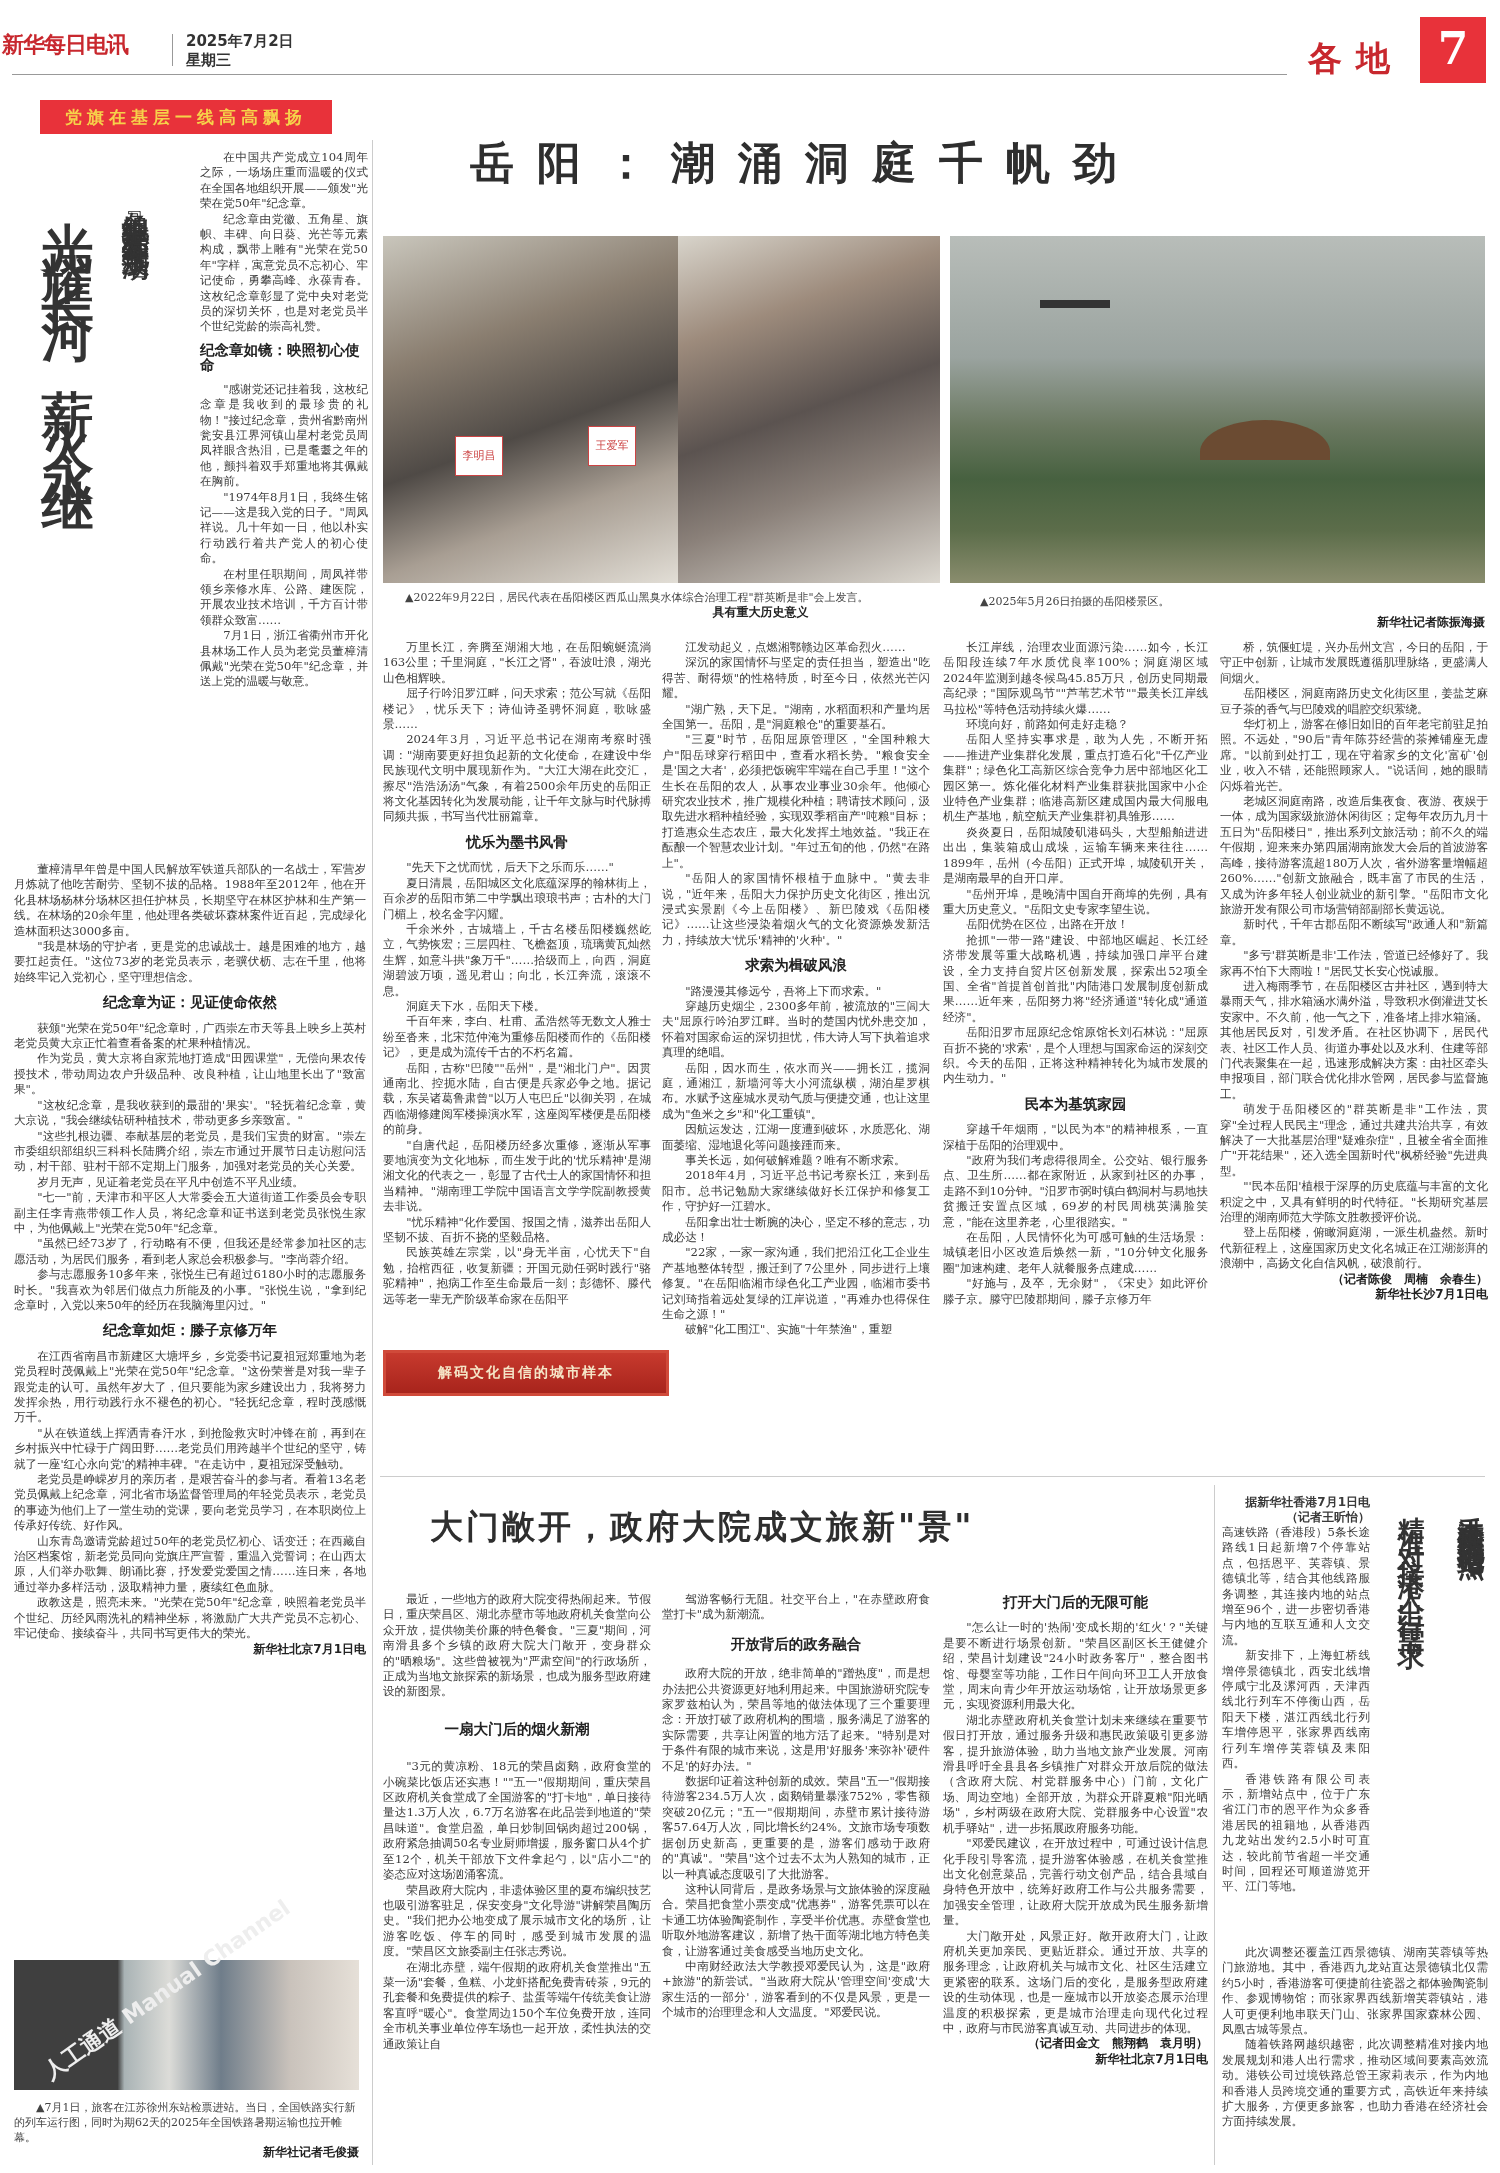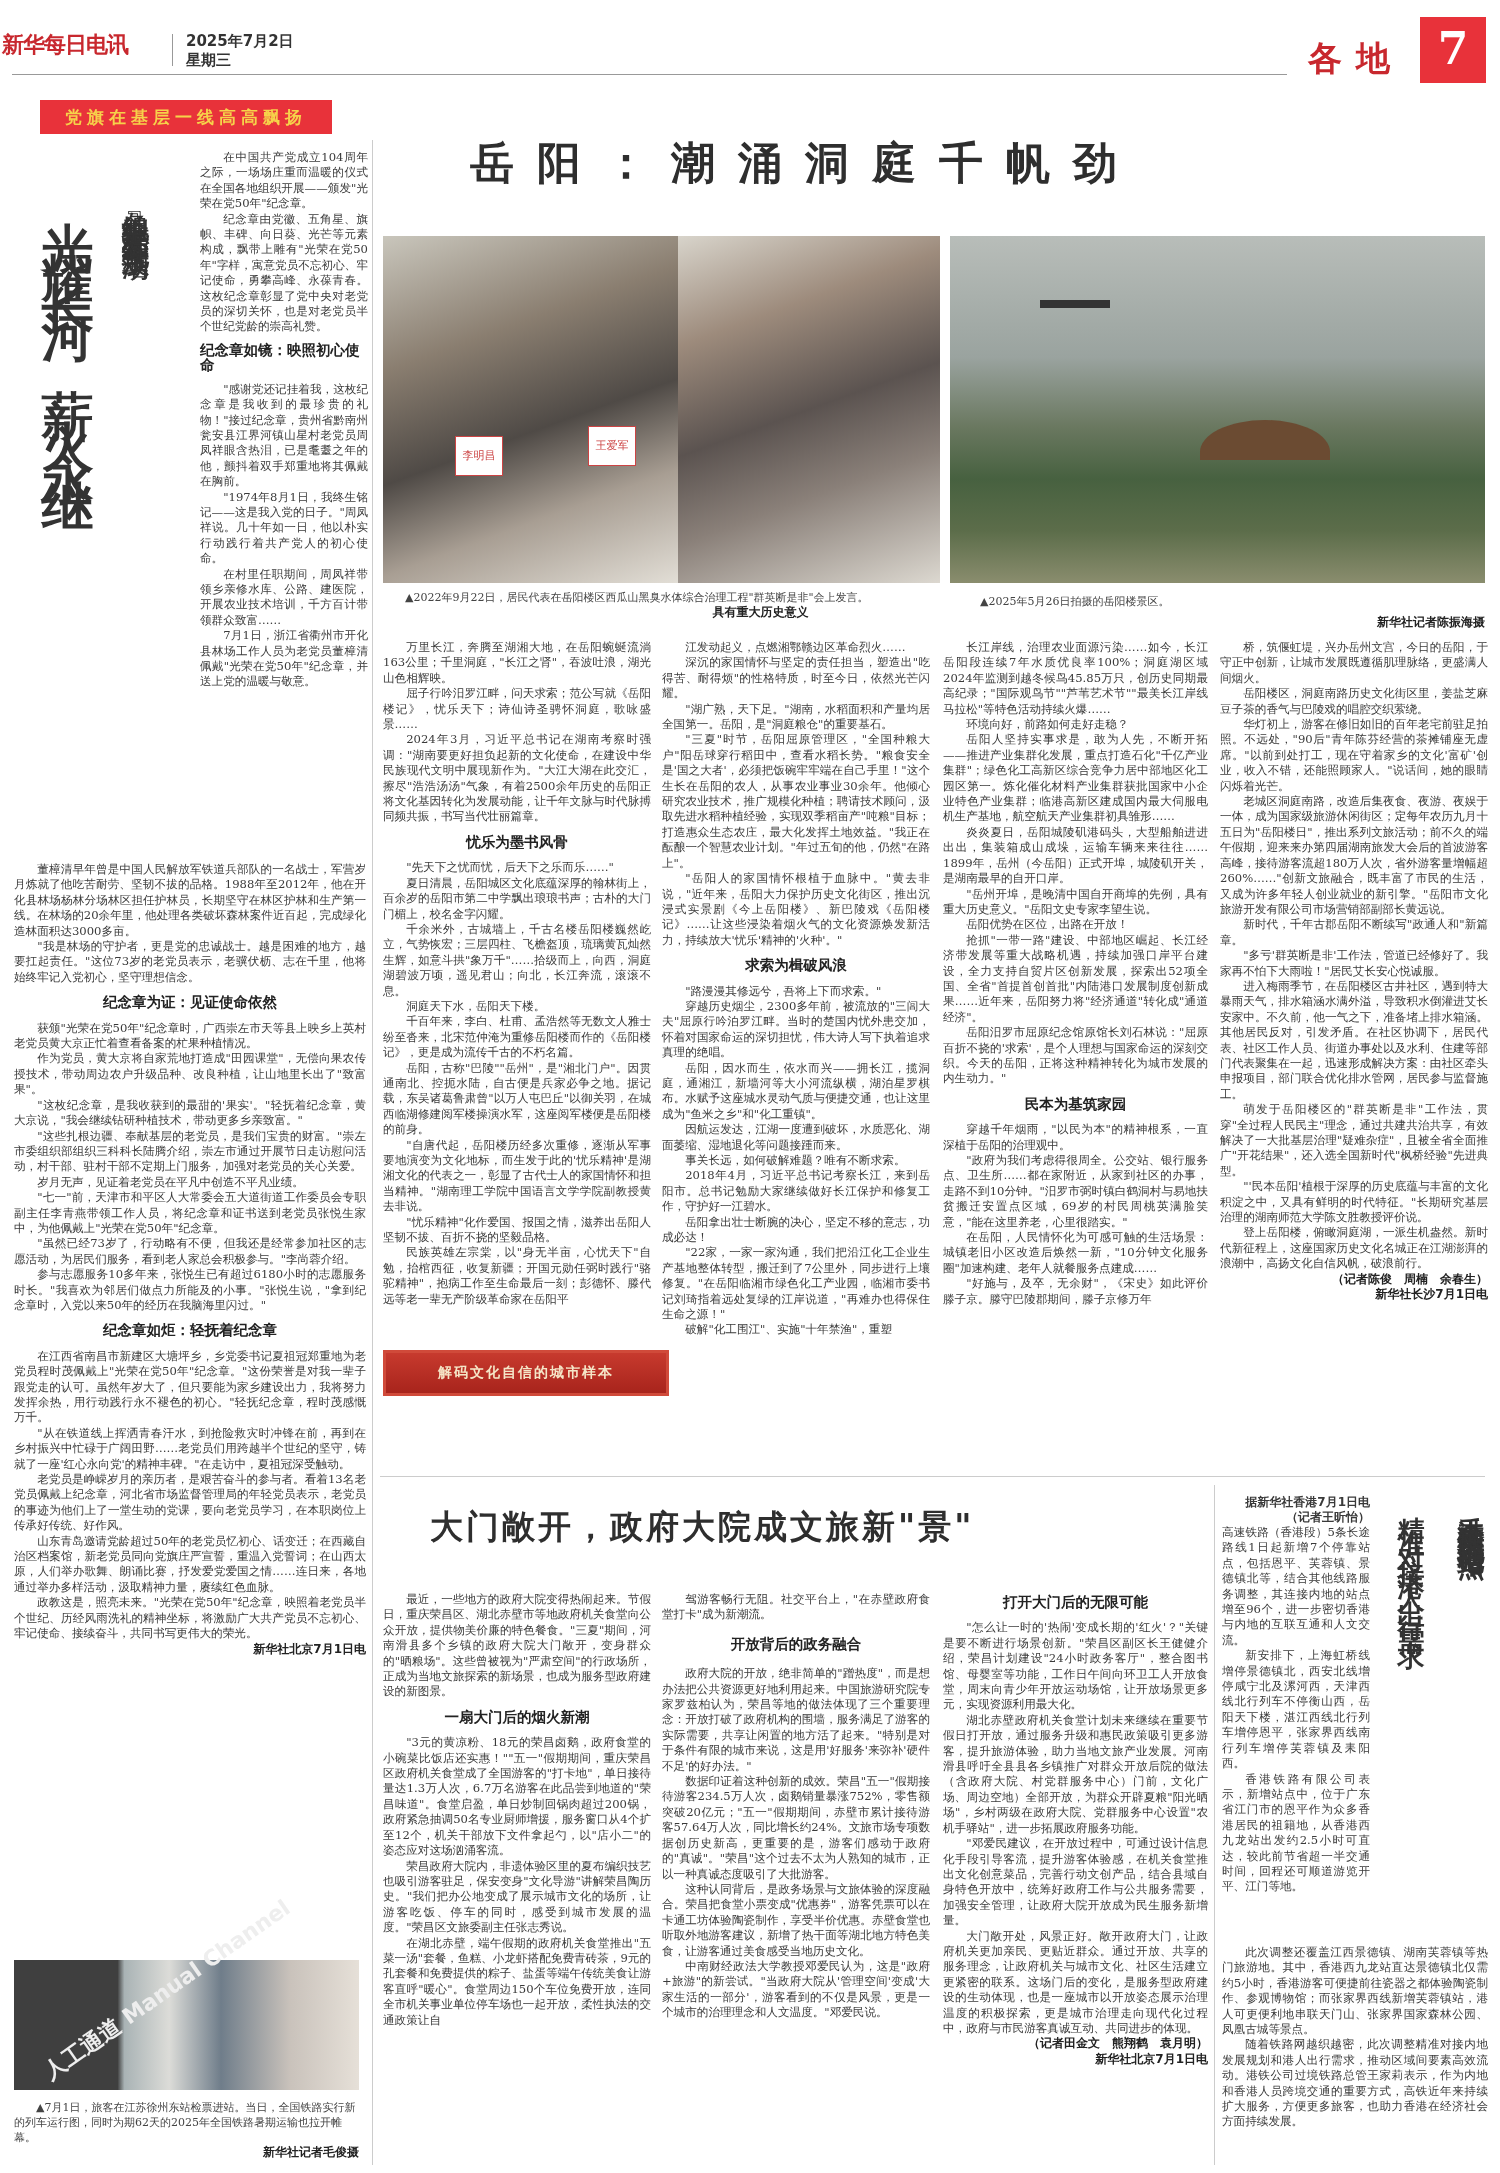--- a/index.html
+++ b/index.html
@@ -66,21 +66,21 @@
   <p>"我是林场的守护者，更是党的忠诚战士。越是困难的地方，越要扛起责任。"这位73岁的老党员表示，老骥伏枥、志在千里，他将始终牢记入党初心，坚守理想信念。</p>
   <div class="subhead">纪念章为证：见证使命依然</div>
   <p>获颁"光荣在党50年"纪念章时，广西崇左市天等县上映乡上英村老党员黄大京正忙着查看备案的杧果种植情况。</p>
   <p>作为党员，黄大京将自家荒地打造成"田园课堂"，无偿向果农传授技术，带动周边农户升级品种、改良种植，让山地里长出了"致富果"。</p>
   <p>"这枚纪念章，是我收获到的最甜的'果实'。"轻抚着纪念章，黄大京说，"我会继续钻研种植技术，带动更多乡亲致富。"</p>
   <p>"这些扎根边疆、奉献基层的老党员，是我们宝贵的财富。"崇左市委组织部组织三科科长陆腾介绍，崇左市通过开展节日走访慰问活动，村干部、驻村干部不定期上门服务，加强对老党员的关心关爱。</p>
   <p>岁月无声，见证着老党员在平凡中创造不平凡业绩。</p>
   <p>"七一"前，天津市和平区人大常委会五大道街道工作委员会专职副主任李青燕带领工作人员，将纪念章和证书送到老党员张悦生家中，为他佩戴上"光荣在党50年"纪念章。</p>
   <p>"虽然已经73岁了，行动略有不便，但我还是经常参加社区的志愿活动，为居民们服务，看到老人家总会积极参与。"李尚蓉介绍。</p>
   <p>参与志愿服务10多年来，张悦生已有超过6180小时的志愿服务时长。"我喜欢为邻居们做点力所能及的小事。"张悦生说，"拿到纪念章时，入党以来50年的经历在我脑海里闪过。"</p>
-  <div class="subhead">纪念章如炬：轻抚着纪念章</div>
+  <div class="subhead">纪念章如炬：滕子京修万年</div>
   <p>在江西省南昌市新建区大塘坪乡，乡党委书记夏祖冠郑重地为老党员程时茂佩戴上"光荣在党50年"纪念章。"这份荣誉是对我一辈子跟党走的认可。虽然年岁大了，但只要能为家乡建设出力，我将努力发挥余热，用行动践行永不褪色的初心。"轻抚纪念章，程时茂感慨万千。</p>
   <p>"从在铁道线上挥洒青春汗水，到抢险救灾时冲锋在前，再到在乡村振兴中忙碌于广阔田野……老党员们用跨越半个世纪的坚守，铸就了一座'红心永向党'的精神丰碑。"在走访中，夏祖冠深受触动。</p>
   <p>老党员是峥嵘岁月的亲历者，是艰苦奋斗的参与者。看着13名老党员佩戴上纪念章，河北省市场监督管理局的年轻党员表示，老党员的事迹为他们上了一堂生动的党课，要向老党员学习，在本职岗位上传承好传统、好作风。</p>
   <p>山东青岛邀请党龄超过50年的老党员忆初心、话变迁；在西藏自治区档案馆，新老党员同向党旗庄严宣誓，重温入党誓词；在山西太原，人们举办歌舞、朗诵比赛，抒发爱党爱国之情……连日来，各地通过举办多样活动，汲取精神力量，赓续红色血脉。</p>
   <p>政教这是，照亮未来。"光荣在党50年"纪念章，映照着老党员半个世纪、历经风雨洗礼的精神坐标，将激励广大共产党员不忘初心、牢记使命、接续奋斗，共同书写更伟大的荣光。</p>
   <div class="credit">新华社北京7月1日电</div>
 </div>
 
 <div class="abs photo3"></div>
 <div class="abs sign">人工通道 Manual Channel</div>
@@ -177,21 +177,21 @@
   <div class="credit">（记者陈俊　周楠　余春生）</div>
   <div class="credit">新华社长沙7月1日电</div>
 </div>
 
 <div class="abs divider-h" style="left:380px;top:1476px;width:1105px"></div>
 
 <div class="abs title2">大门敞开，政府大院成文旅新"景"</div>
 
 <div class="abs body" style="left:383px;top:1592px;width:268px">
   <p>最近，一些地方的政府大院变得热闹起来。节假日，重庆荣昌区、湖北赤壁市等地政府机关食堂向公众开放，提供物美价廉的特色餐食。"三夏"期间，河南滑县多个乡镇的政府大院大门敞开，变身群众的"晒粮场"。这些曾被视为"严肃空间"的行政场所，正成为当地文旅探索的新场景，也成为服务型政府建设的新图景。</p>
-  <div class="subhead" style="margin:10px 0">一扇大门后的烟火新潮</div>
+  <div class="subhead" style="margin:22px 0">一扇大门后的烟火新潮</div>
   <p>"3元的黄凉粉、18元的荣昌卤鹅，政府食堂的小碗菜比饭店还实惠！""五一"假期期间，重庆荣昌区政府机关食堂成了全国游客的"打卡地"，单日接待量达1.3万人次，6.7万名游客在此品尝到地道的"荣昌味道"。食堂启盈，单日炒制回锅肉超过200锅，政府紧急抽调50名专业厨师增援，服务窗口从4个扩至12个，机关干部放下文件拿起勺，以"店小二"的姿态应对这场汹涌客流。</p>
   <p>荣昌政府大院内，非遗体验区里的夏布编织技艺也吸引游客驻足，保安变身"文化导游"讲解荣昌陶历史。"我们把办公地变成了展示城市文化的场所，让游客吃饭、停车的同时，感受到城市发展的温度。"荣昌区文旅委副主任张志秀说。</p>
   <p>在湖北赤壁，端午假期的政府机关食堂推出"五菜一汤"套餐，鱼糕、小龙虾搭配免费青砖茶，9元的孔套餐和免费提供的粽子、盐蛋等端午传统美食让游客直呼"暖心"。食堂周边150个车位免费开放，连同全市机关事业单位停车场也一起开放，柔性执法的交通政策让自</p>
 </div>
 
 <div class="abs body" style="left:662px;top:1592px;width:268px">
   <p>驾游客畅行无阻。社交平台上，"在赤壁政府食堂打卡"成为新潮流。</p>
   <div class="subhead" style="margin:14px 0">开放背后的政务融合</div>
   <p>政府大院的开放，绝非简单的"蹭热度"，而是想办法把公共资源更好地利用起来。中国旅游研究院专家罗兹柏认为，荣昌等地的做法体现了三个重要理念：开放打破了政府机构的围墙，服务满足了游客的实际需要，共享让闲置的地方活了起来。"特别是对于条件有限的城市来说，这是用'好服务'来弥补'硬件不足'的好办法。"</p>
   <p>数据印证着这种创新的成效。荣昌"五一"假期接待游客234.5万人次，卤鹅销量暴涨752%，零售额突破20亿元；"五一"假期期间，赤壁市累计接待游客57.64万人次，同比增长约24%。文旅市场专项数据创历史新高，更重要的是，游客们感动于政府的"真诚"。"荣昌"这个过去不太为人熟知的城市，正以一种真诚态度吸引了大批游客。</p>

